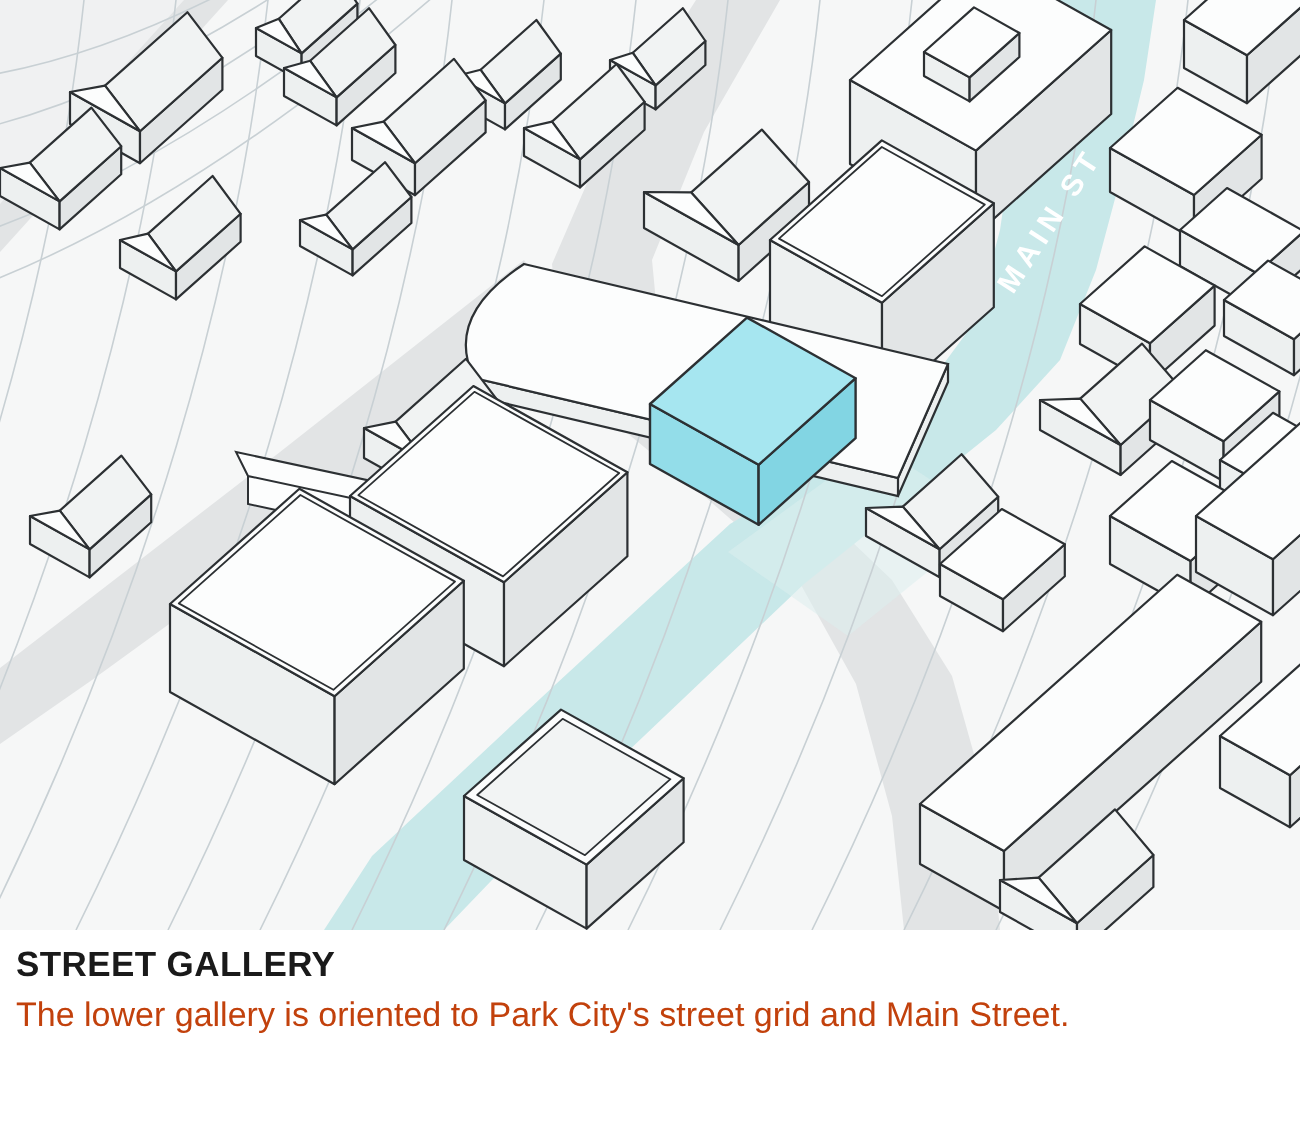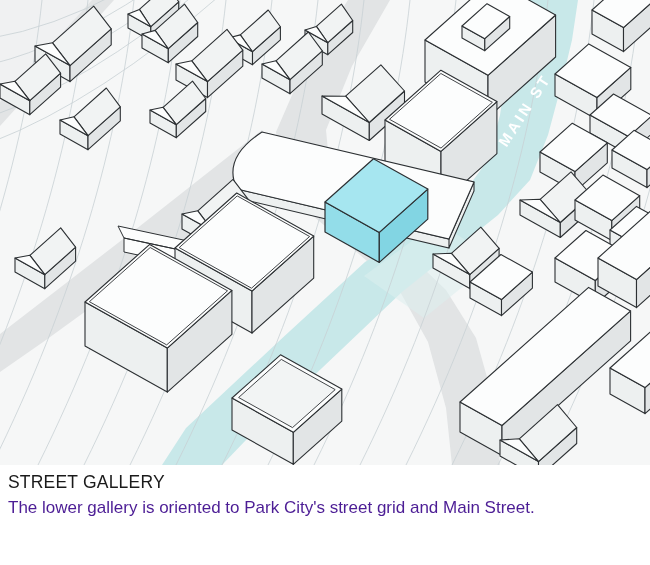--- a/index.html
+++ b/index.html
@@ -1,22 +1,22 @@
 <!DOCTYPE html>
 <html><head>
 <meta charset="utf-8">
 <style>
   html,body{margin:0;padding:0;background:#ffffff;}
   body{width:650px;height:565px;overflow:hidden;font-family:"Liberation Sans",sans-serif;}
   .figure{width:650px;height:565px;background:#ffffff;}
   .map-wrap{width:650px;height:465px;overflow:hidden;}
   svg{display:block;}
   .caption{margin:7px 0 0 8px;max-width:600px;}
-  .caption-title{font-size:17.5px;font-weight:normal;letter-spacing:.2px;color:#1a1a1a;line-height:1.2;}
-  .caption-body{margin-top:3px;font-size:17px;color:#4c1d95;line-height:1.42;max-width:560px;}
+  .caption-title{font-size:17.5px;font-weight:bold;letter-spacing:.2px;color:#1a1a1a;line-height:1.2;}
+  .caption-body{margin-top:3px;font-size:17px;color:#c2410c;line-height:1.42;max-width:560px;}
   .street-label{font-family:"Liberation Sans",sans-serif;font-weight:bold;font-size:15px;letter-spacing:3px;}
 </style>
 </head>
 <body>
 
 <div class="figure">
   <div class="map-wrap">
     <svg id="map" width="650" height="465" viewBox="0 0 650 465">
       <rect id="bg" x="0" y="0" width="650" height="465" fill="#f6f7f7"></rect>
       <g id="wash">

